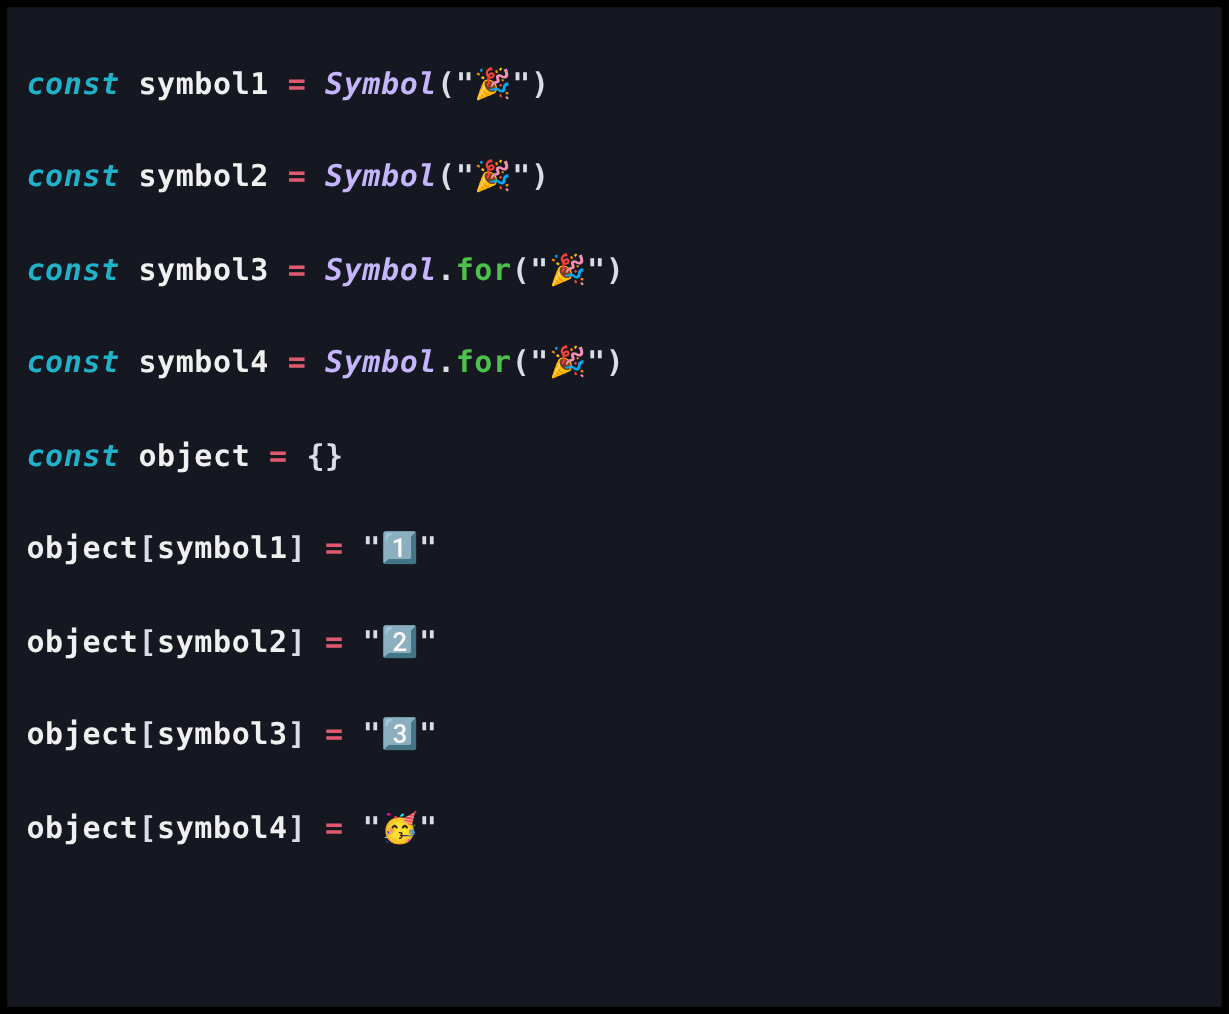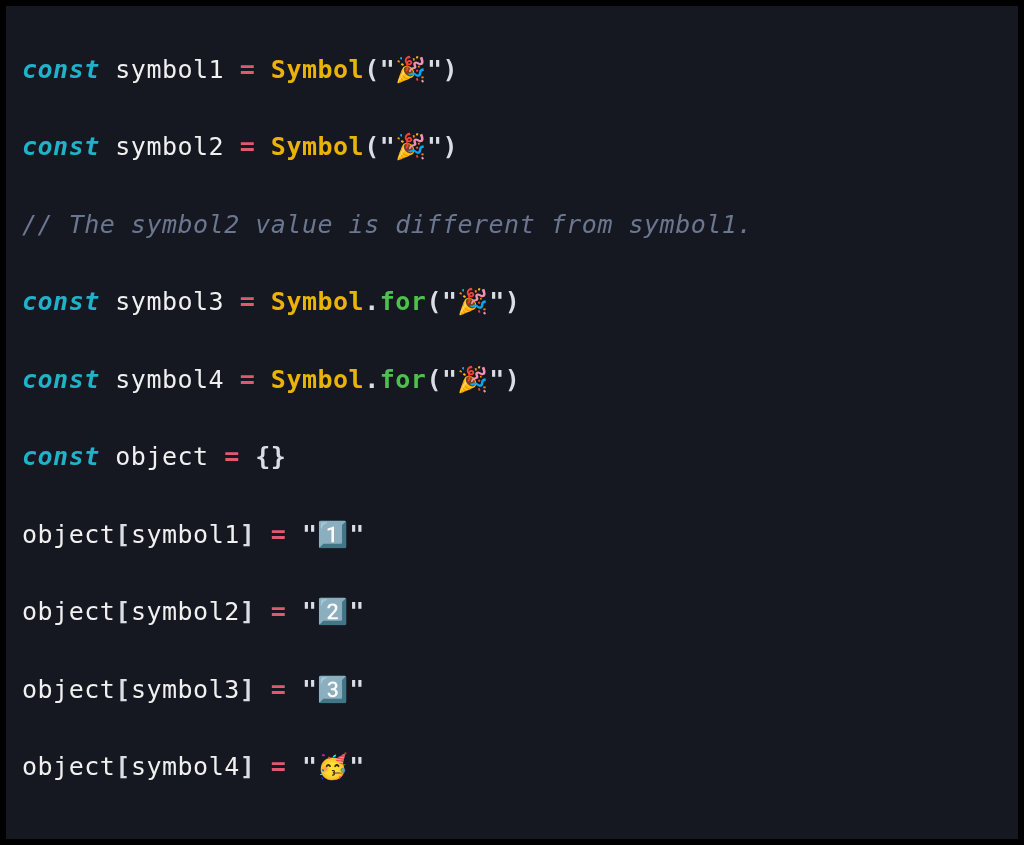--- a/index.html
+++ b/index.html
@@ -17,36 +17,35 @@
     padding: 6px 16px;
     font-family: "Menlo", "Consolas", "DejaVu Sans Mono", monospace;
     font-size: 25px;
     line-height: 1.55;
     color: #e8e8e8;
     white-space: pre;
     letter-spacing: 0.5px;
   }
   .tok { white-space: pre; }
   .kw   { color: #1fb2c9; font-style: italic; font-weight: 600; text-align: center; }  
-  .id   { color: #f0f0f0; font-weight: 400; }
+  .id   { color: #f0f0f0; font-weight: 700; }
   .op   { color: #e05a6f; font-weight: 600; }
-  .cls  { color: #eab308; font-weight: 600; }
+  .cls  { color: #c4b5fd; font-weight: 600; font-style: italic; }
   .pun  { color: #d8dde6; font-weight: 600; }
   .str  { color: #d8dde6; font-weight: 600; }
   .cmt  { color: #6b768f; font-style: italic; font-weight: 500; }
   .mthg { color: #4cc24c; font-weight: 700; }
   .line { display: block; }
 </style>
 </head>
 <body>
 
 <div class="editor">
 <span class="line"><span class="tok kw">const </span><span class="tok id">symbol1</span><span class="tok id"> </span><span class="tok op">=</span><span class="tok id"> </span><span class="tok cls">Symbol</span><span class="tok pun">(</span><span class="tok str">"</span><span class="tok str">🎉</span><span class="tok str">"</span><span class="tok pun">)</span></span>
 <span class="line"><span class="tok kw">const </span><span class="tok id">symbol2</span><span class="tok id"> </span><span class="tok op">=</span><span class="tok id"> </span><span class="tok cls">Symbol</span><span class="tok pun">(</span><span class="tok str">"</span><span class="tok str">🎉</span><span class="tok str">"</span><span class="tok pun">)</span></span>
-<span class="line tok cmt">// The symbol2 value is different from symbol1.</span>
 <span class="line"><span class="tok kw">const </span><span class="tok id">symbol3</span><span class="tok id"> </span><span class="tok op">=</span><span class="tok id"> </span><span class="tok cls">Symbol</span><span class="tok pun">.</span><span class="tok mthg">for</span><span class="tok pun">(</span><span class="tok str">"</span><span class="tok str">🎉</span><span class="tok str">"</span><span class="tok pun">)</span></span>
 <span class="line"><span class="tok kw">const </span><span class="tok id">symbol4</span><span class="tok id"> </span><span class="tok op">=</span><span class="tok id"> </span><span class="tok cls">Symbol</span><span class="tok pun">.</span><span class="tok mthg">for</span><span class="tok pun">(</span><span class="tok str">"</span><span class="tok str">🎉</span><span class="tok str">"</span><span class="tok pun">)</span></span>
 <span class="line"><span class="tok kw">const </span><span class="tok id">object</span><span class="tok id"> </span><span class="tok op">=</span><span class="tok id"> </span><span class="tok pun">{}</span></span>
 <span class="line"><span class="tok id">object</span><span class="tok pun">[</span><span class="tok id">symbol1</span><span class="tok pun">]</span><span class="tok id"> </span><span class="tok op">=</span><span class="tok id"> </span><span class="tok str">"</span><span class="tok str">1️⃣</span><span class="tok str">"</span></span>
 <span class="line"><span class="tok id">object</span><span class="tok pun">[</span><span class="tok id">symbol2</span><span class="tok pun">]</span><span class="tok id"> </span><span class="tok op">=</span><span class="tok id"> </span><span class="tok str">"</span><span class="tok str">2️⃣</span><span class="tok str">"</span></span>
 <span class="line"><span class="tok id">object</span><span class="tok pun">[</span><span class="tok id">symbol3</span><span class="tok pun">]</span><span class="tok id"> </span><span class="tok op">=</span><span class="tok id"> </span><span class="tok str">"</span><span class="tok str">3️⃣</span><span class="tok str">"</span></span>
 <span class="line"><span class="tok id">object</span><span class="tok pun">[</span><span class="tok id">symbol4</span><span class="tok pun">]</span><span class="tok id"> </span><span class="tok op">=</span><span class="tok id"> </span><span class="tok str">"</span><span class="tok str">🥳</span><span class="tok str">"</span></span>
 
 
 

